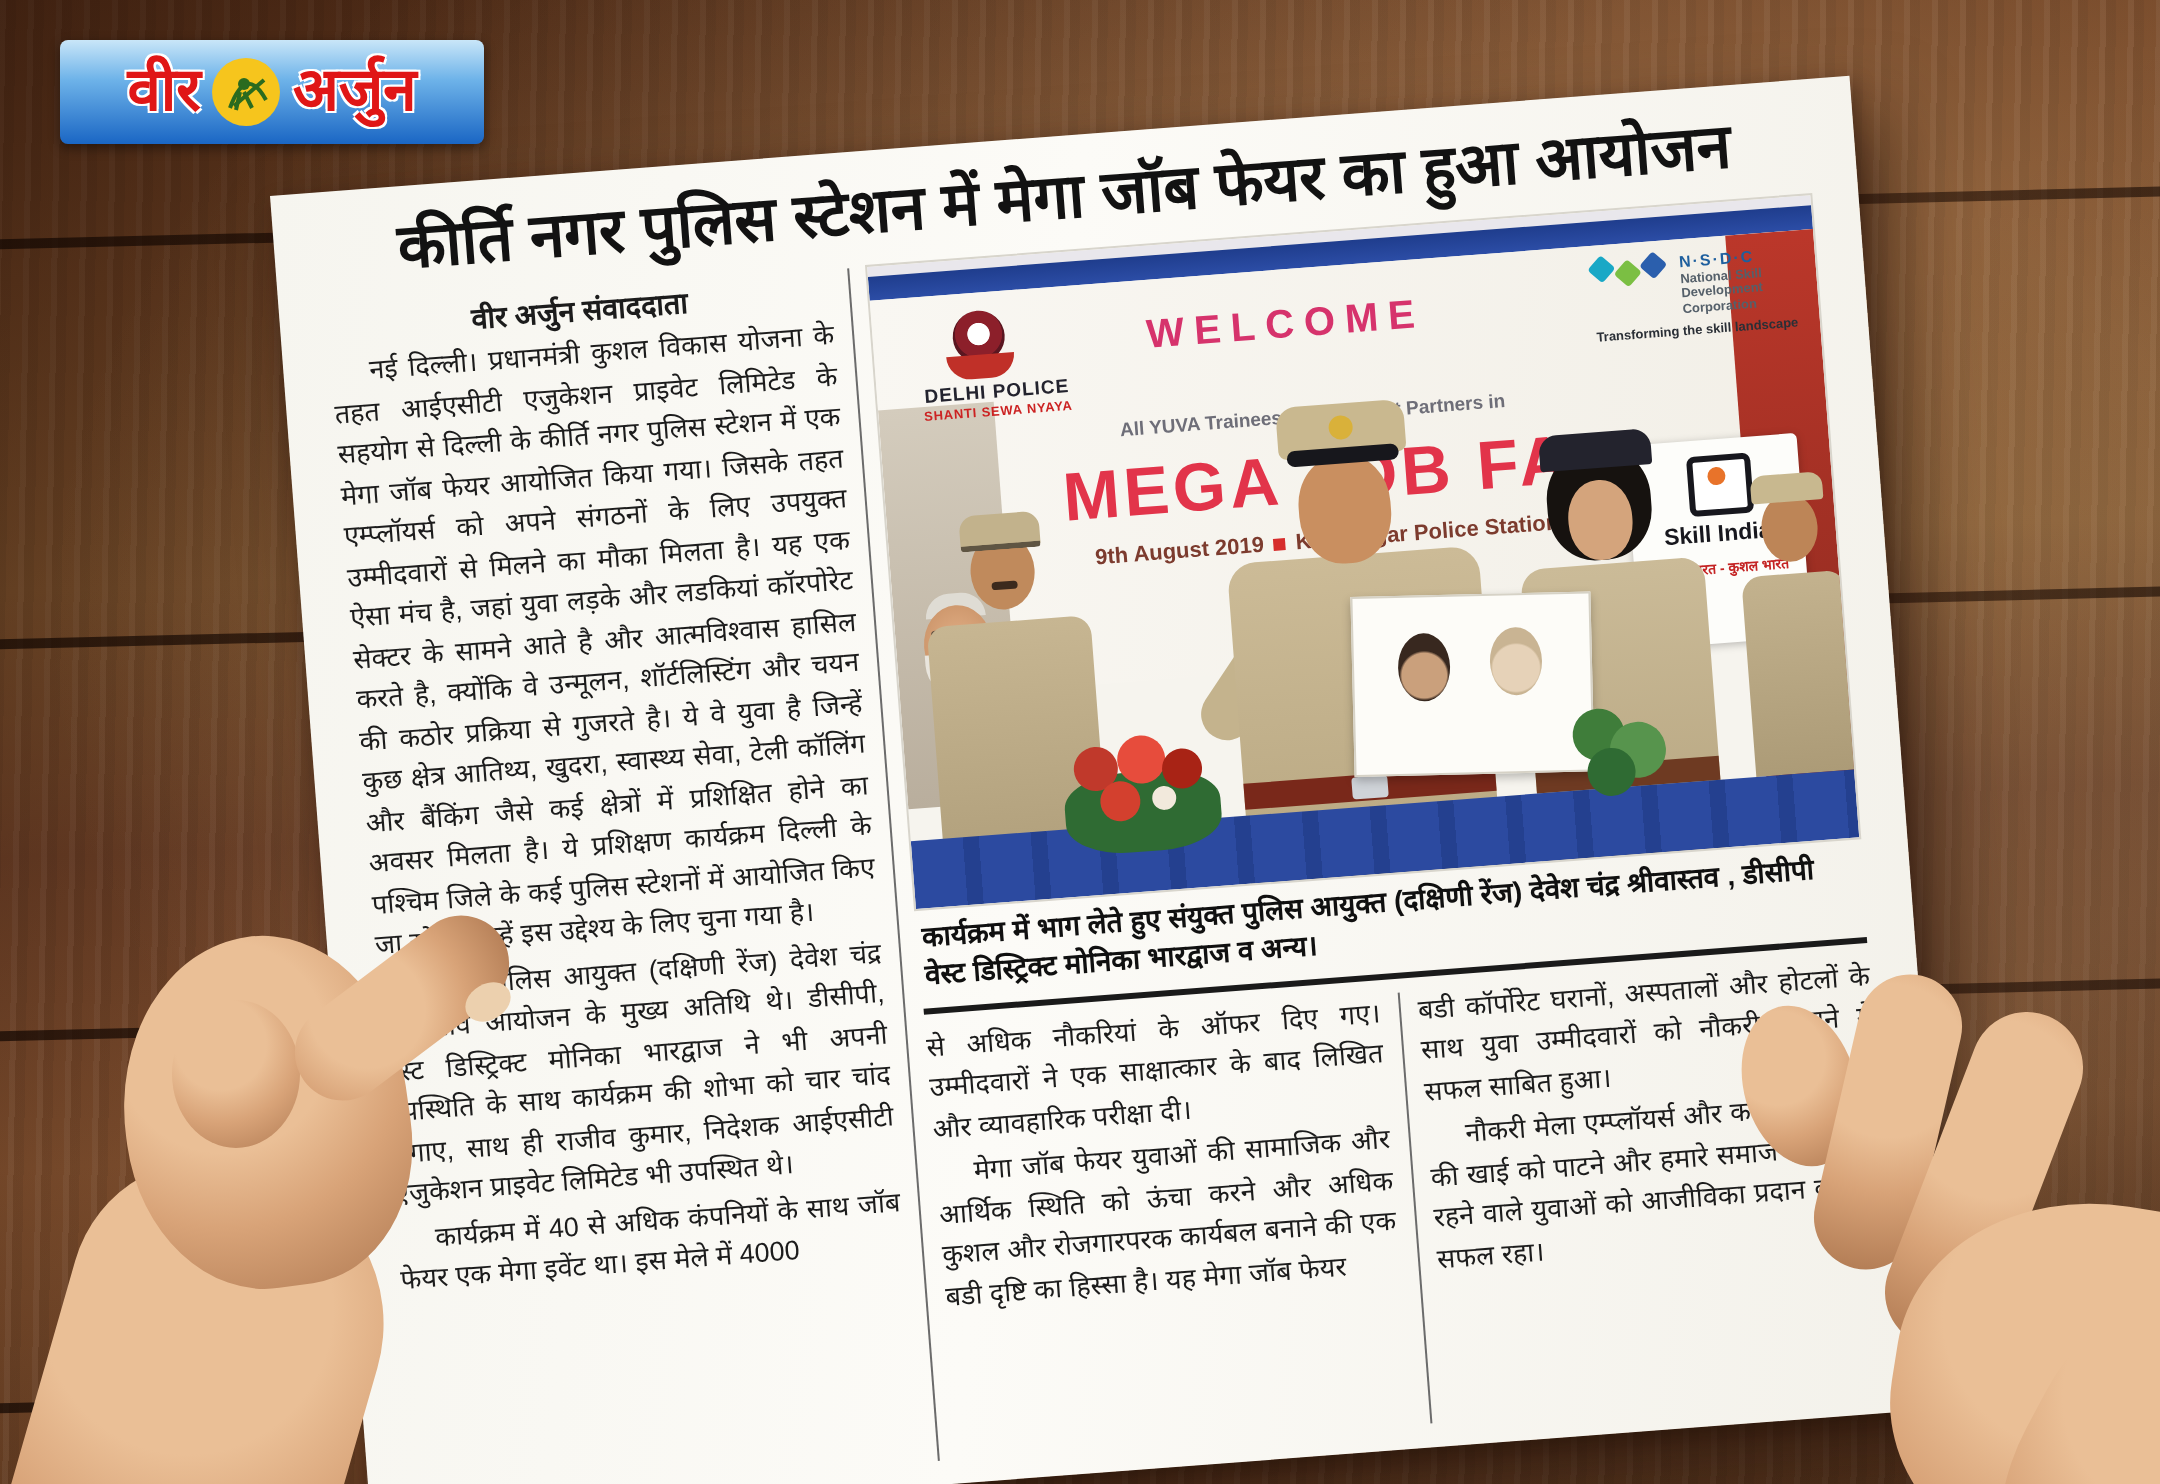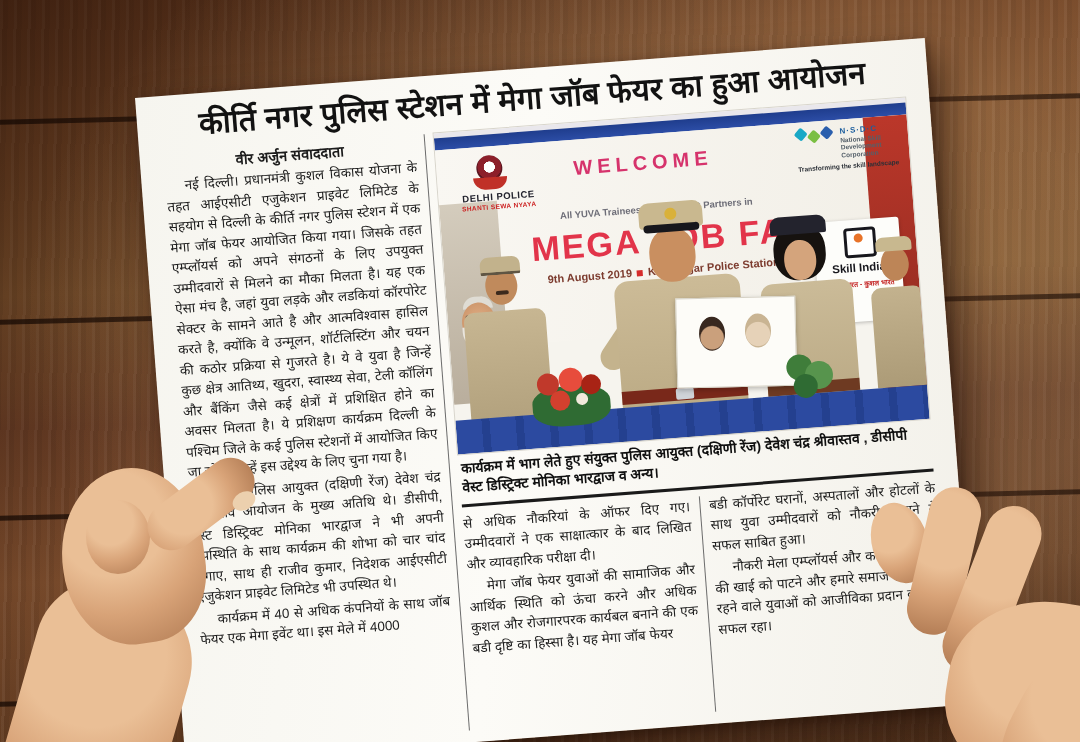--- a/index.html
+++ b/index.html
@@ -294,20 +294,33 @@
           <div class="colR">
             <p class="cont">बडी कॉर्पोरेट घरानों, अस्पतालों और होटलों के साथ युवा उम्मीदवारों को नौकरी दिलाने में सफल साबित हुआ।</p>
             <p>नौकरी मेला एम्प्लॉयर्स और कर्मचारियों बीच की खाई को पाटने और हमारे समाज हाशिए पर रहने वाले युवाओं को आजीविका प्रदान करने में सफल रहा।</p>
           </div>
         </div>
 
       </div>
     </div>
   </div>
 
+  <div class="masthead">
+    <span class="mword">वीर</span>
+    <span>
+      <svg width="36" height="36" viewBox="0 0 36 36">
+        <circle cx="18" cy="18" r="17" fill="#f6c51d"></circle>
+        <path d="M10 26 Q18 4 28 22" stroke="#2a6b1f" stroke-width="2" fill="none"></path>
+        <line x1="12" y1="25" x2="27" y2="12" stroke="#2a6b1f" stroke-width="2"></line>
+        <circle cx="17" cy="14" r="3" fill="#2a6b1f"></circle>
+        <path d="M15 18 L13 27 M17 18 L21 26" stroke="#2a6b1f" stroke-width="2" fill="none"></path>
+      </svg>
+    </span>
+    <span class="mword">अर्जुन</span>
+  </div>
 
   <div class="hand lh-arm skin"></div>
   <div class="hand lh-palm skin"></div>
   <div class="hand lh-knuckle skin"></div>
   <div class="hand lh-thumb skin"></div>
   <div class="hand lh-nail"></div>
 
   <div class="hand rh-tip skin"></div>
   <div class="hand rh-f2 skin"></div>
   <div class="hand rh-f3 skin"></div>

